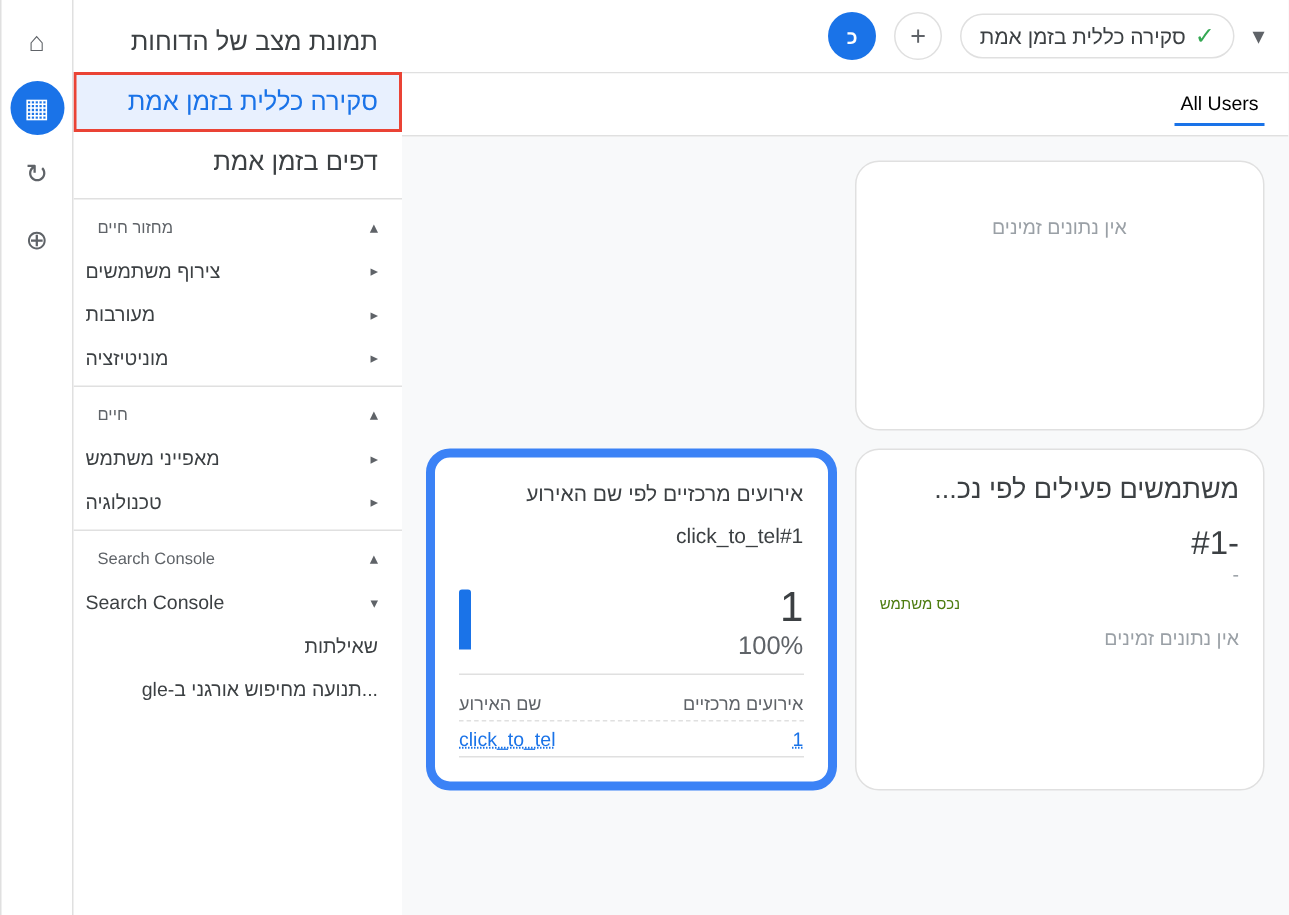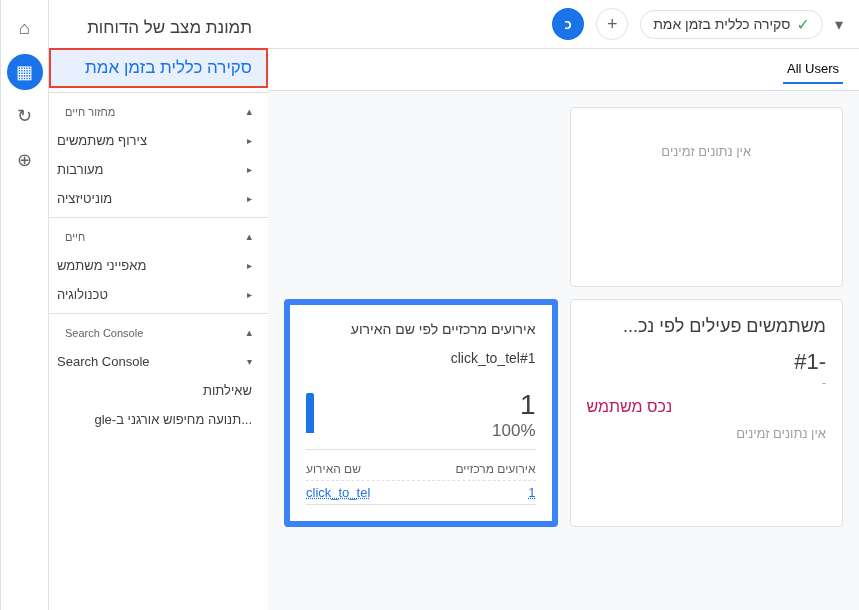--- a/index.html
+++ b/index.html
@@ -229,21 +229,21 @@
       overflow-y: auto;
       display: grid;
       grid-template-columns: 1fr 1fr;
       gap: 12px;
       align-content: start;
     }
 
     .card {
       background: #fff;
       border: 1px solid #e0e0e0;
-      border-radius: 4px;
+      border-radius: 16px;
       padding: 16px;
       min-height: 180px;
     }
 
     .card.highlighted {
       border: 6px solid #3b82f6;
     }
 
     .card-title {
       font-size: 14px;
@@ -331,22 +331,22 @@
       color: #9aa0a6;
       font-size: 13px;
       text-align: right;
     }
 
     .bottom-labels {
       display: flex;
       justify-content: space-between;
       margin-top: auto;
       padding-top: 8px;
-      font-size: 16px;
-      color: #be185d;
+      font-size: 10px;
+      color: #4d7c0f;
       text-align: right;
     }
   </style>
 </head>
 <body>
 
 <div class="layout">
 
   <div class="main">
 
@@ -427,20 +427,23 @@
     <div class="sidebar-menu">
 
       <div class="sidebar-top-item">
         <span>תמונת מצב של הדוחות</span>
       </div>
 
       <div class="sidebar-top-item sidebar-selected">
         <span>סקירה כללית בזמן אמת</span>
       </div>
 
+      <div class="sidebar-top-item">
+        <span>דפים בזמן אמת</span>
+      </div>
 
       <div class="divider"></div>
 
       <div class="sidebar-section-header">
         <span class="chevron">▴</span>
         <span>מחזור חיים</span>
       </div>
 
       <div class="sidebar-expandable">
         <span class="chevron">▸</span>

